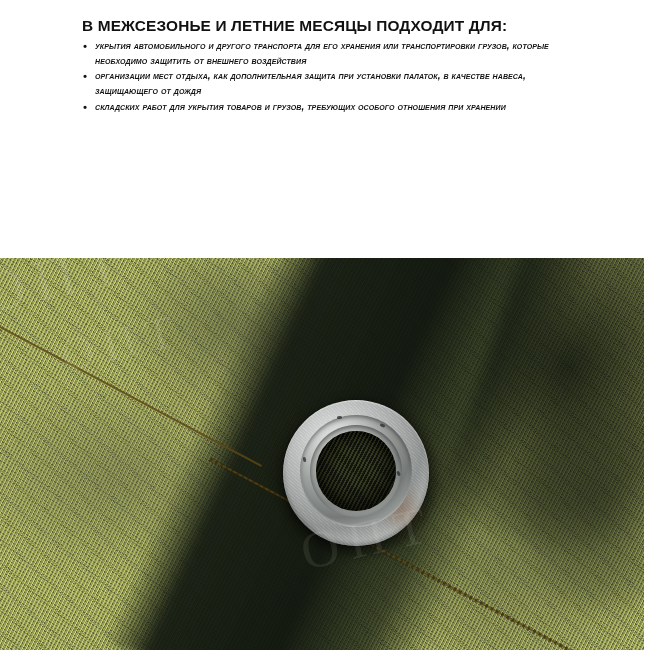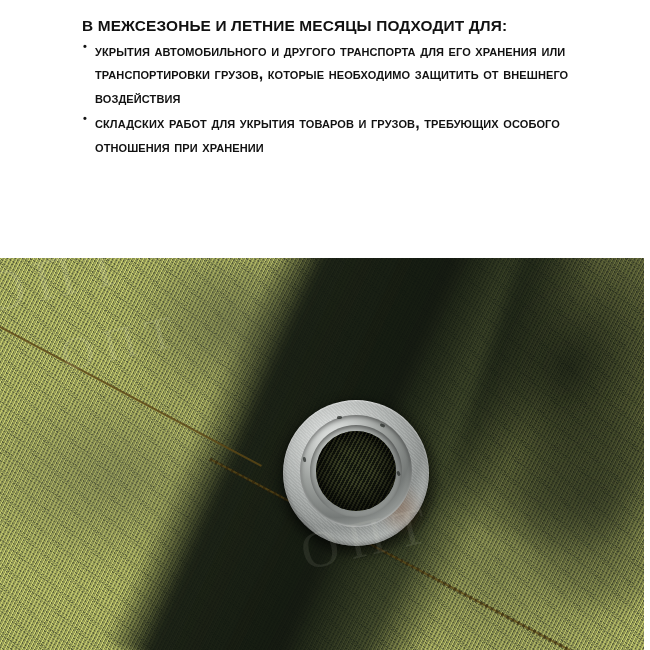--- a/index.html
+++ b/index.html
@@ -47,26 +47,27 @@
     list-style: none;
     margin: 0;
     padding: 0;
   }
 
   .bullet-item {
     position: relative;
     padding-left: 13px;
     margin-bottom: 1px;
     color: #111111;
-    font-size: 16px;
+    font-size: 10px;
     font-weight: bold;
     line-height: 1.485;
     letter-spacing: 0.1px;
     font-variant: small-caps;
     text-transform: lowercase;
+    font-style: italic;
   }
 
   .bullet-item::before {
     content: "\2022";
     position: absolute;
     left: 1px;
     top: -1px;
     font-size: 11px;
     line-height: 1.6;
     color: #111111;
@@ -363,20 +364,21 @@
 <body>
 
 <div id="page">
 
   <div class="text-panel">
 
     <h1 class="headline">В МЕЖСЕЗОНЬЕ И ЛЕТНИЕ МЕСЯЦЫ ПОДХОДИТ ДЛЯ:</h1>
 
     <ul class="bullet-list">
       <li class="bullet-item">Укрытия автомобильного и другого транспорта для его хранения или транспортировки грузов, которые необходимо защитить от внешнего воздействия</li>
+      <li class="bullet-item">Организации мест отдыха, как дополнительная защита при установки палаток, в качестве навеса, защищающего от дождя</li>
       <li class="bullet-item">Складских работ для укрытия товаров и грузов, требующих особого отношения при хранении</li>
     </ul>
 
   </div>
 
   <div class="photo">
 
     <div class="fabric-base"></div>
     <div class="weave"></div>
     <div class="weave-fine"></div>

